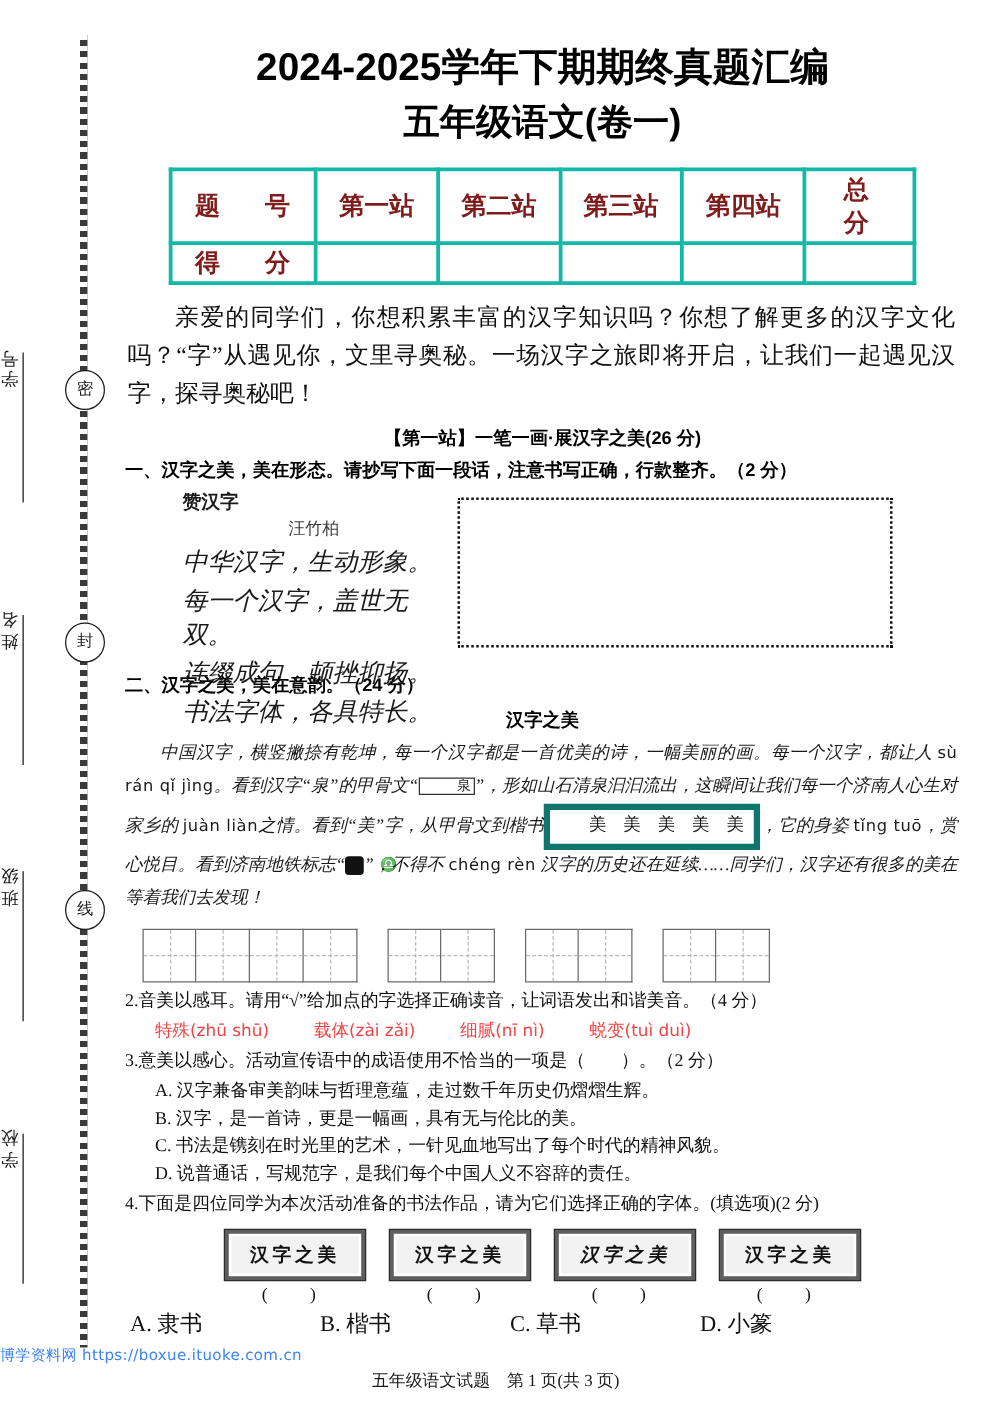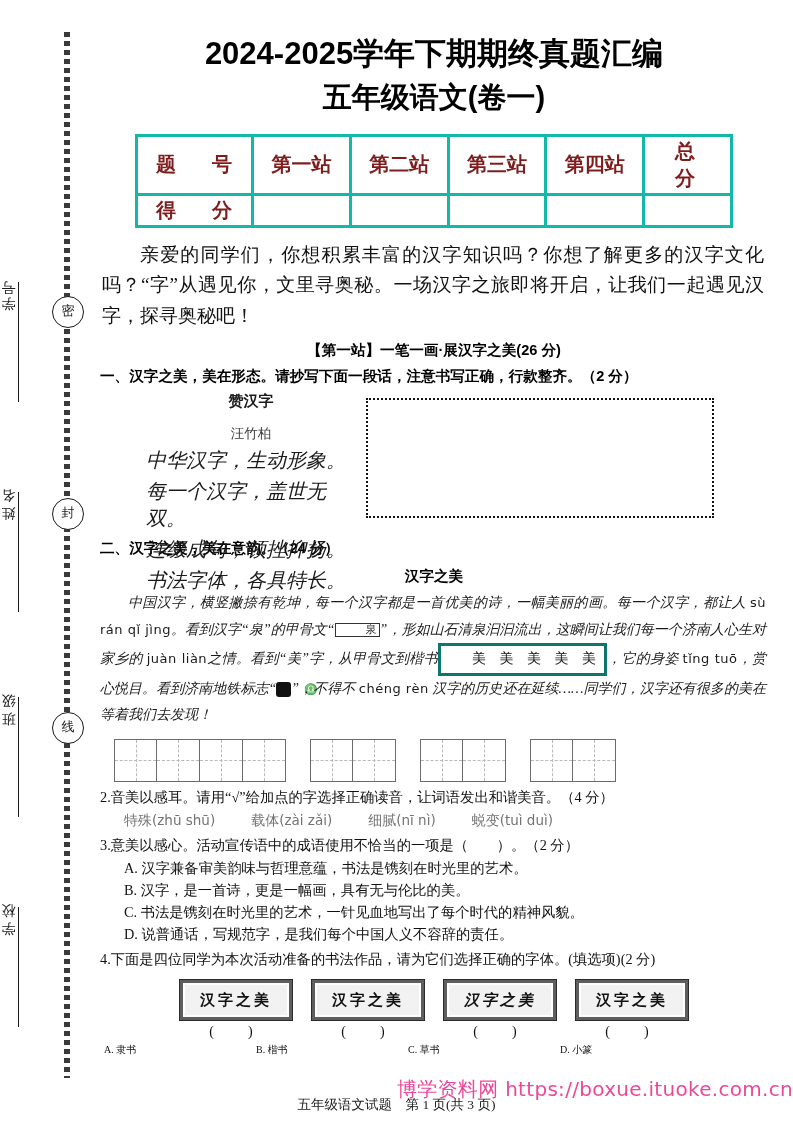--- a/index.html
+++ b/index.html
@@ -167,29 +167,28 @@
     height: 140px;
   }
   .poem {
     position: absolute;
     left: 48px; top: 0;
     width: 210px;
     font-family: "Liberation Serif", serif;
     color: #1a1a1a;
   }
   .poem-title {
-    text-align: center;
     font-weight: bold;
     font-size: 15px;
     font-family: "Liberation Sans", sans-serif;
   }
   .poem-author {
     text-align: center;
     font-size: 13.5px;
-    margin-top: 14px;
+    margin-top: 3px;
     color: #3a3a3a;
   }
   .poem-line {
     font-size: 20px;
     margin-top: 4px;
     text-align: left;
     font-style: italic;
   }
   .copy-box {
     position: absolute;
@@ -220,21 +219,21 @@
     border: 1px solid #333;
     padding: 0 2px;
     font-size: 11px;
     font-style: normal;
     vertical-align: middle;
     line-height: 1.1;
     font-family: "DejaVu Sans", sans-serif;
   }
   .glyph-seq {
     display: inline-block;
-    border: 3px solid #0f766e;
+    border: 5px solid #0f766e;
     padding: 0 3px;
     font-style: normal;
     vertical-align: middle;
     letter-spacing: 5px;
     font-size: 14px;
   }
   .metro-logo {
     display: inline-block;
     width: 15px; height: 15px;
     background: #111;
@@ -273,21 +272,21 @@
     position: absolute;
     top: 0; bottom: 0; left: 50%;
     border-left: 1px dashed #b9b9b9;
   }
 
   
   .pinyin-row {
     display: flex;
     margin: 4px 0 0 26px;
     font-size: 14px;
-    color: #737373;
+    color: #ef4444;
   }
   .pinyin-item { margin-right: 36px; white-space: nowrap; }
   .pinyin-item .pyopt {
     font-family: "DejaVu Sans", sans-serif;
     font-size: 13.5px;
   }
 
   .opt {
     font-size: 14.3px;
     margin: 3px 0 0 26px;
@@ -323,34 +322,34 @@
   .calli-plaque.xiao  { font-family: "DejaVu Serif", serif; }
   .calli-paren {
     margin-top: 3px;
     font-size: 14px;
     letter-spacing: 10px;
     color: #111;
   }
   .answers-row {
     display: flex;
     margin-top: 2px;
-    font-size: 10px;
+    font-size: 18px;
     color: #111;
     padding-left: 6px;
   }
   .answers-row span { width: 152px; }
 
   
   .watermark {
     position: absolute;
     left: 0; right: 0;
     top: 1076px;
-    text-align: right;
-    font-size: 20px;
-    color: #ec4899;
+    text-align: left;
+    font-size: 12px;
+    color: #3b82f6;
     font-family: "DejaVu Sans", sans-serif;
     letter-spacing: 0.3px;
     pointer-events: none;
   }
   .footer {
     position: absolute;
     left: 0; right: 0;
     top: 1096px;
     text-align: center;
     font-size: 13.5px;
@@ -472,21 +471,21 @@
     </span>
     <span class="pinyin-item">
       <span>细腻</span><span class="pyopt">(nī  nì)</span>
     </span>
     <span class="pinyin-item">
       <span>蜕变</span><span class="pyopt">(tuì  duì)</span>
     </span>
   </div>
 
   <div class="q-line">3.意美以感心。活动宣传语中的成语使用不恰当的一项是（　　）。（2 分）</div>
-  <div class="opt">A. 汉字兼备审美韵味与哲理意蕴，书法是镌刻在时光里的艺术。</div>
+  <div class="opt">A. 汉字兼备审美韵味与哲理意蕴，走过数千年历史仍熠熠生辉。</div>
   <div class="opt">B. 汉字，是一首诗，更是一幅画，具有无与伦比的美。</div>
   <div class="opt">C. 书法是镌刻在时光里的艺术，一针见血地写出了每个时代的精神风貌。</div>
   <div class="opt">D. 说普通话，写规范字，是我们每个中国人义不容辞的责任。</div>
 
   <div class="q-line">4.下面是四位同学为本次活动准备的书法作品，请为它们选择正确的字体。(填选项)(2 分)</div>
 
   <div class="calli-row">
     <div class="calli-item">
       <div class="calli-plaque seal">汉字之美</div>
       <div class="calli-paren">(　)</div>

